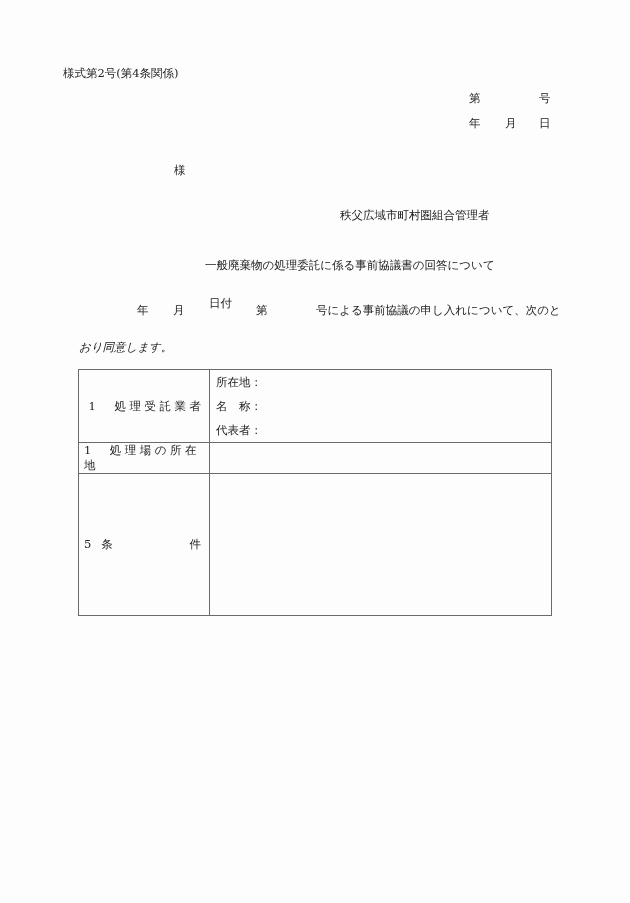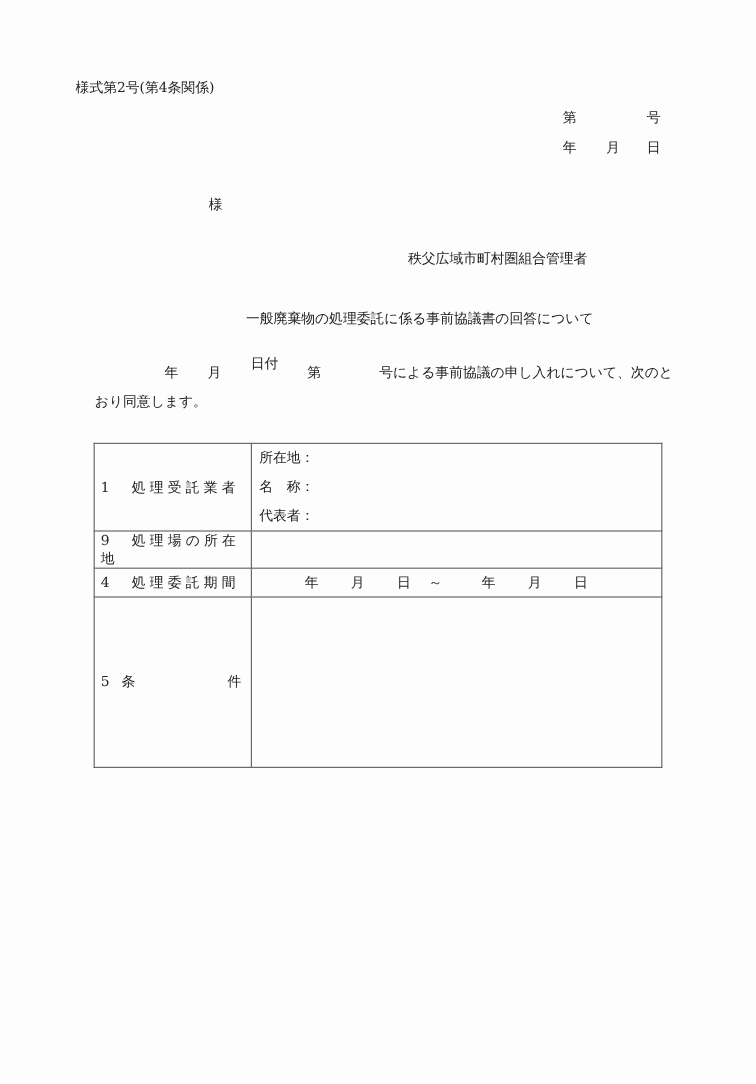--- a/index.html
+++ b/index.html
@@ -34,47 +34,35 @@
 
 <div class="abs" style="left:340px;top:208px;">秩父広域市町村圏組合管理者</div>
 
 <div class="abs" style="left:168px;top:258px;margin-left:37px;">一般廃棄物の処理委託に係る事前協議書の回答について</div>
 
 <div class="abs" style="left:137px;top:303px;">年</div>
 <div class="abs" style="left:173px;top:303px;">月</div>
 <div class="abs" style="left:209px;top:296px;">日付</div>
 <div class="abs" style="left:256px;top:303px;">第</div>
 <div class="abs" style="left:316px;top:303px;">号による事前協議の申し入れについて、次のと</div>
-<div class="abs" style="left:79px;top:327px;">おり同意します。</div>
+<div class="abs" style="left:79px;top:340px;font-style:italic;">おり同意します。</div>
 
 <table class="form">
   <tbody>
       <tr>
-    <td class="lab spread" style="height:70px;">1　処理受託業者</td>
+    <td class="lab spread" style="height:70px;text-align:center;">1　処理受託業者</td>
     <td class="val">
       <div class="line">所在地：</div>
       <div class="line">名　称：</div>
       <div class="line">代表者：</div>
     </td>
   </tr>
   <tr>
-    <td class="lab spread" style="height:23px;">9　処理場の所在地</td>
+    <td class="lab spread" style="height:23px;">1　処理場の所在地</td>
     <td class="val"></td>
-  </tr>
-  <tr>
-    <td class="lab spread" style="height:23px;">4　処理委託期間</td>
-    <td class="val period">
-      <span style="margin-left:38px;">年</span>
-      <span style="margin-left:24px;">月</span>
-      <span style="margin-left:24px;">日</span>
-      <span style="margin-left:12px;">～</span>
-      <span style="margin-left:30px;">年</span>
-      <span style="margin-left:24px;">月</span>
-      <span style="margin-left:24px;">日</span>
-    </td>
   </tr>
   <tr>
     <td class="lab" style="height:141px;">
       <div style="display:flex;padding-right:8px;">
         <span>5</span>
         <span style="margin-left:10px;">条</span>
         <span style="margin-left:auto;">件</span>
       </div>
     </td>
     <td class="val"></td>

